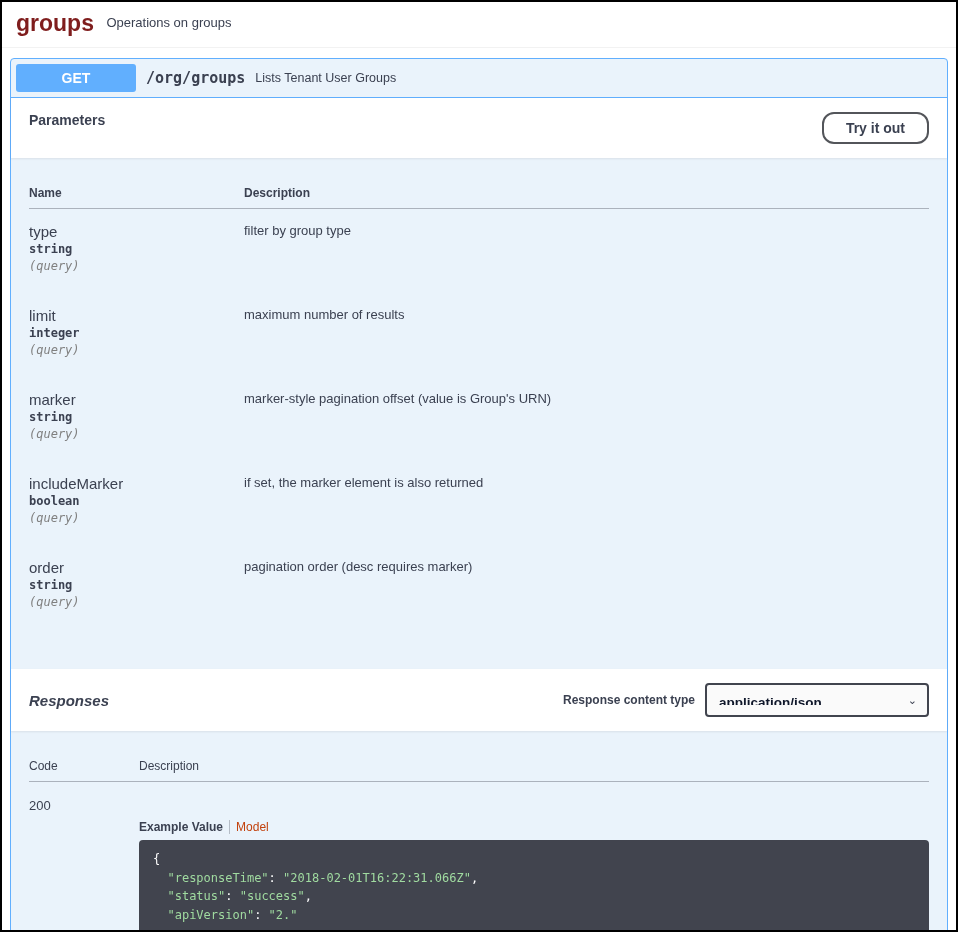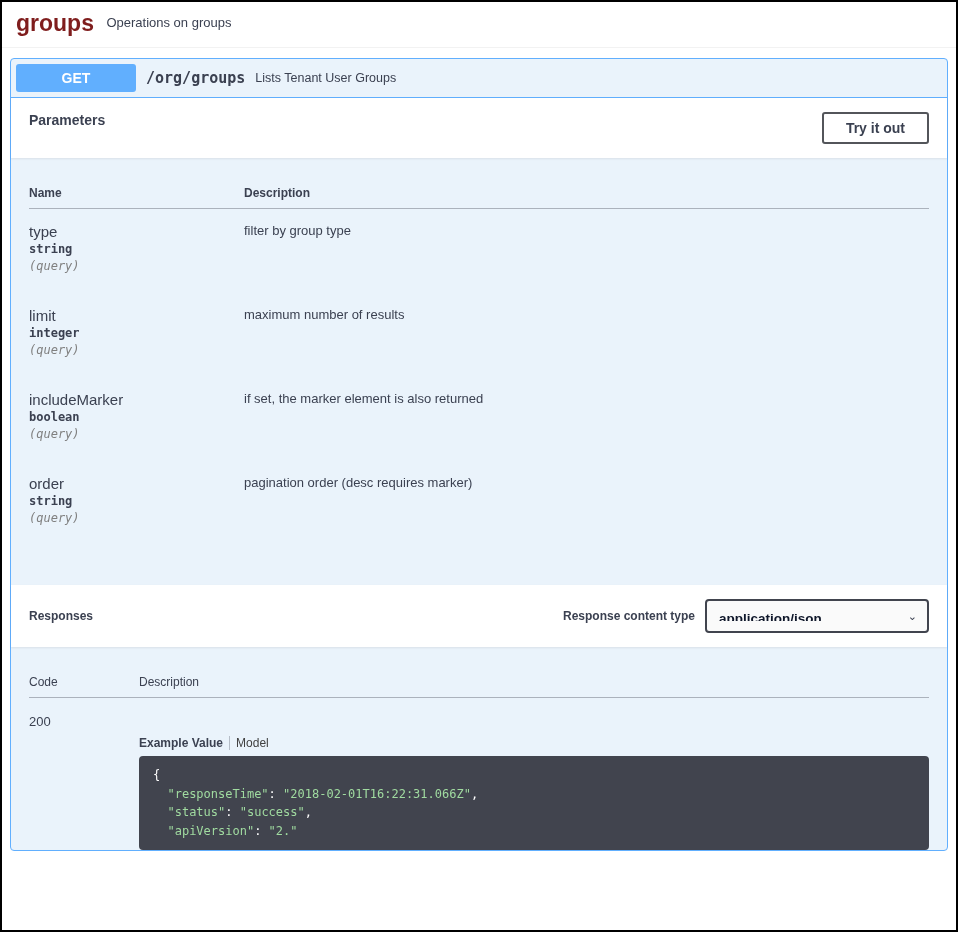--- a/index.html
+++ b/index.html
@@ -77,21 +77,21 @@
   }
   .section-header h4 {
     margin: 0;
     font-size: 14px;
     font-weight: 700;
     color: #3b4151;
   }
   .try-btn {
     background: #fff;
     border: 2px solid #53555a;
-    border-radius: 3px;
+    border-radius: 12px;
     padding: 6px 22px;
     font-size: 14px;
     font-weight: 700;
     color: #3b4151;
     cursor: pointer;
   }
   .params-table {
     padding: 18px 18px 40px 18px;
   }
   .params-table table {
@@ -135,23 +135,24 @@
   .responses-header {
     display: flex;
     align-items: center;
     justify-content: space-between;
     padding: 14px 18px;
     background: #fff;
     box-shadow: 0 1px 2px rgba(0,0,0,0.08);
   }
   .responses-header h4 {
     margin: 0;
-    font-size: 12px;
-    font-weight: 700;
-    color: #3b4151;
+    font-size: 15px;
+    font-weight: 700;
+    color: #3b4151;
+    font-style: italic;
   }
   .content-type-wrap {
     display: flex;
     align-items: center;
     gap: 10px;
   }
   .content-type-label {
     font-size: 12px;
     font-weight: 700;
     color: #3b4151;
@@ -215,21 +216,21 @@
     margin: 22px 0 6px 0;
     font-size: 12px;
   }
   .tab-active {
     font-weight: 700;
     color: #3b4151;
     padding-right: 6px;
     border-right: 1px solid rgba(59,65,81,0.3);
   }
   .tab-inactive {
-    color: #404040;
+    color: #c2410c;
     padding-left: 6px;
     margin-top: 20px;
   }
   .example-box {
     background: #41444e;
     color: #fff;
     border-radius: 4px;
     padding: 10px 14px;
     font-family: Menlo, Consolas, monospace;
     font-size: 12px;
@@ -277,20 +278,28 @@
               </td>
               <td>filter by group type</td>
             </tr>
             <tr>
               <td>
                 <div class="param-name">limit</div>
                 <div class="param-type">integer</div>
                 <div class="param-in">(query)</div>
               </td>
               <td>maximum number of results</td>
+            </tr>
+            <tr>
+              <td>
+                <div class="param-name">marker</div>
+                <div class="param-type">string</div>
+                <div class="param-in">(query)</div>
+              </td>
+              <td>marker-style pagination offset (value is Group's URN)</td>
             </tr>
             <tr>
               <td>
                 <div class="param-name">includeMarker</div>
                 <div class="param-type">boolean</div>
                 <div class="param-in">(query)</div>
               </td>
               <td>if set, the marker element is also returned</td>
             </tr>
             <tr>

